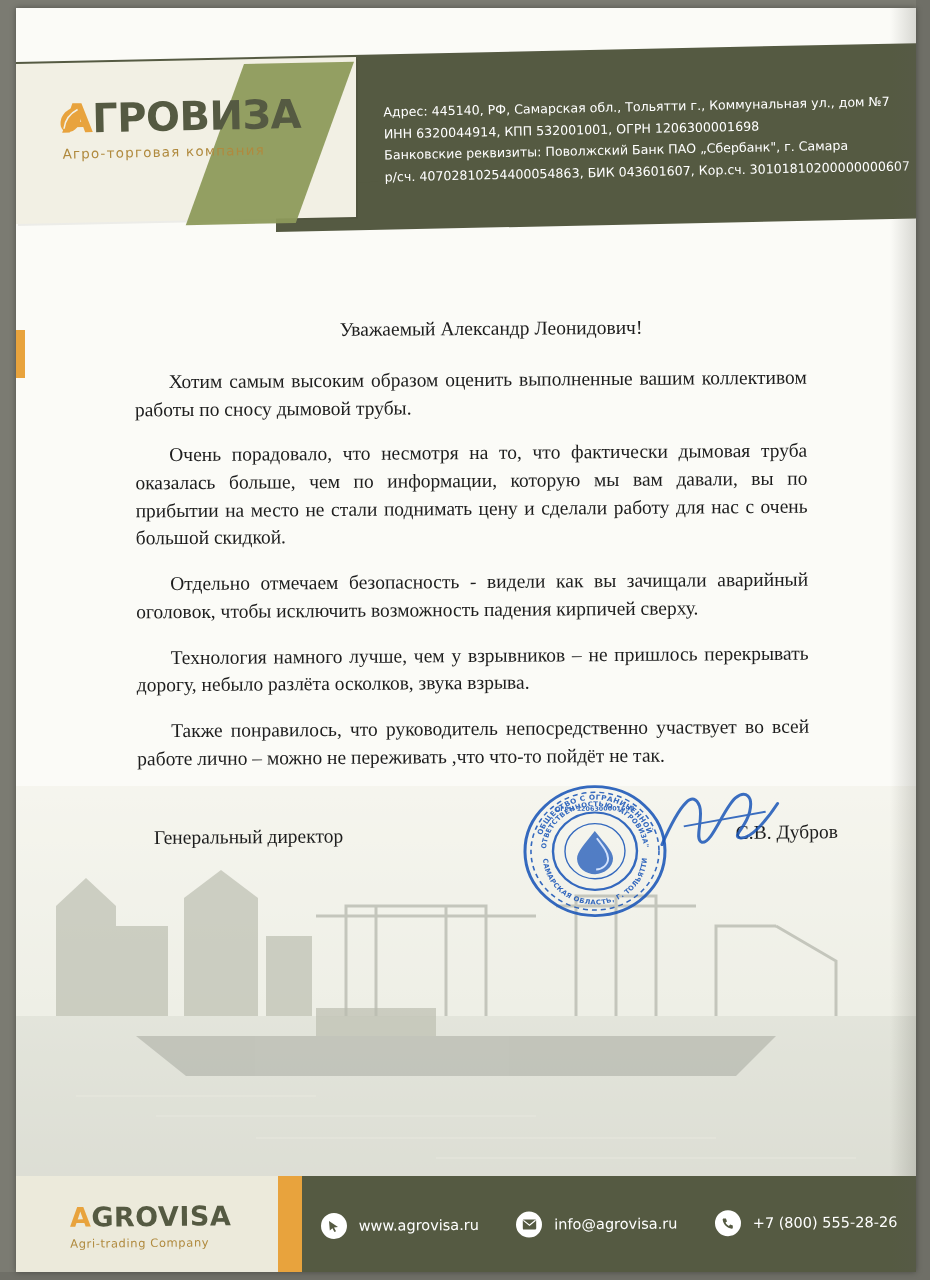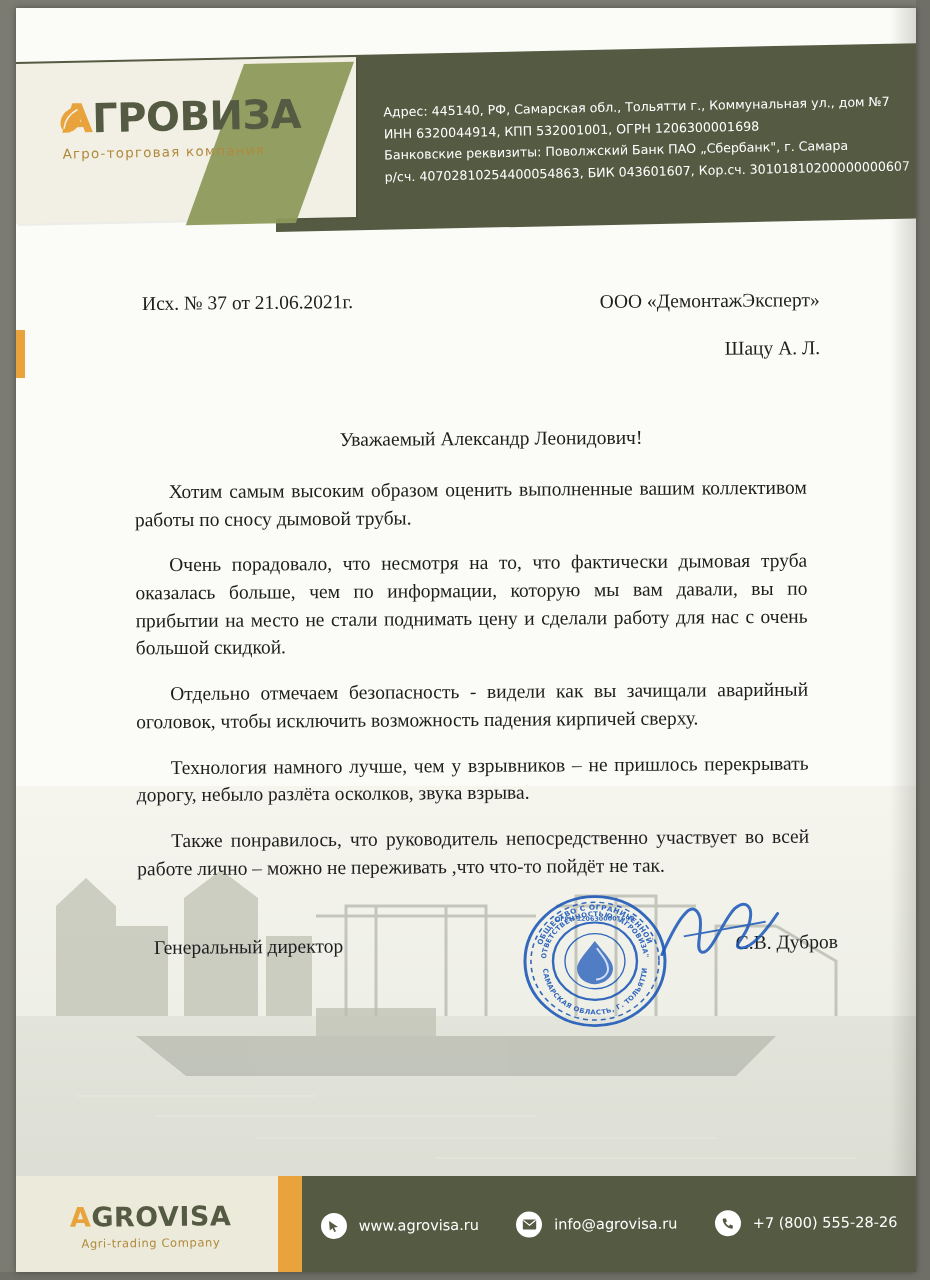--- a/index.html
+++ b/index.html
@@ -208,21 +208,20 @@
     overflow: hidden;
   }
   .photo svg { display: block; }
 
   
   .footer {
     position: absolute;
     left: 0; bottom: 0;
     width: 864px; height: 96px;
     z-index: 15;
-    text-align: center;
   }
   .footer-left {
     position: absolute;
     left: 0; bottom: 0;
     width: 262px; height: 96px;
     background: #eceadb;
   }
   .footer-mid {
     position: absolute;
     left: 262px; bottom: 0;
@@ -398,27 +397,20 @@
           <path d="M60 310 L300 310"></path>
           <path d="M140 330 L520 330"></path>
           <path d="M240 352 L700 352"></path>
           <path d="M420 372 L840 372"></path>
         </g>
       </svg>
     </div>
 
     <div class="body">
 
-      <div class="row-top">
-        <div class="outgoing">Исх. № 37 от 21.06.2021г.</div>
-        <div class="addressee">
-          <div>ООО «ДемонтажЭксперт»</div>
-          <div class="line2">Шацу А. Л.</div>
-        </div>
-      </div>
 
       <div class="greeting">Уважаемый  Александр Леонидович!</div>
 
       <div class="paras">
         <p>Хотим самым высоким образом оценить выполненные вашим коллективом работы по сносу дымовой трубы.</p>
         <p>Очень порадовало, что несмотря на то, что фактически дымовая труба оказалась больше, чем по информации, которую мы вам давали, вы по прибытии на место не стали поднимать цену и сделали работу для нас с очень большой скидкой.</p>
         <p>Отдельно отмечаем безопасность  - видели как вы зачищали аварийный оголовок, чтобы исключить возможность падения кирпичей сверху.</p>
         <p>Технология намного лучше, чем у взрывников – не пришлось перекрывать дорогу, небыло разлёта осколков, звука взрыва.</p>
         <p>Также понравилось, что руководитель непосредственно участвует во всей работе лично – можно не переживать ,что что-то пойдёт не так.</p>
       </div>

